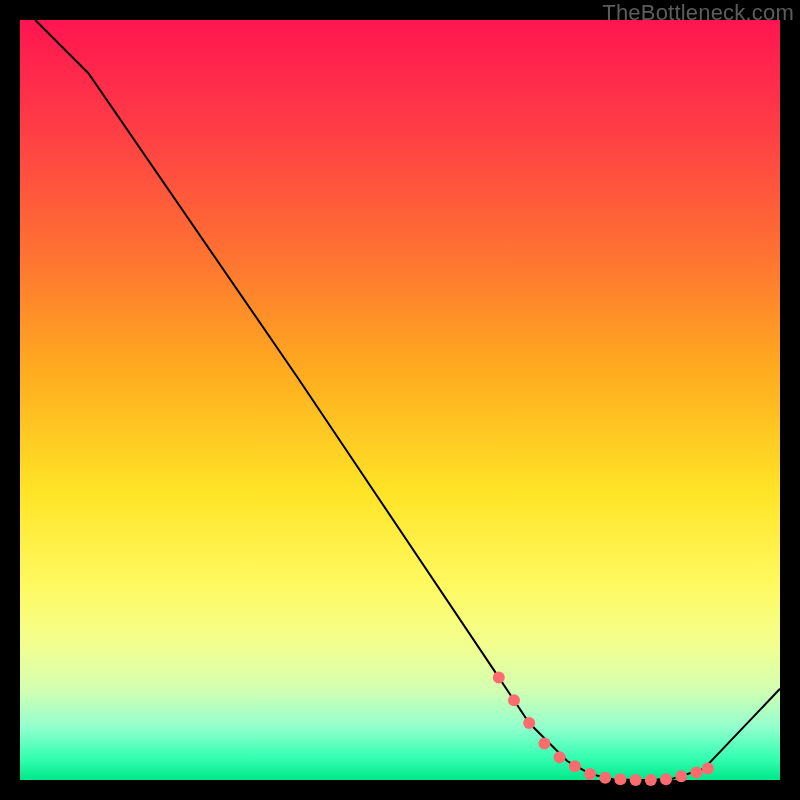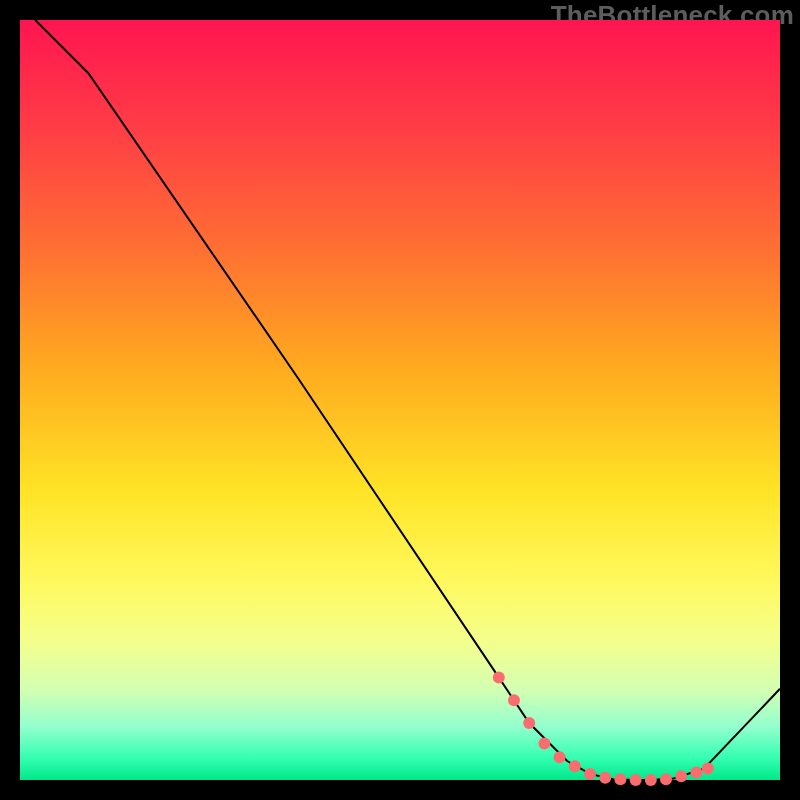--- a/index.html
+++ b/index.html
@@ -45,22 +45,22 @@
     left: 0;
     top: 0;
     width: 760px;
     height: 760px;
     overflow: visible;
   }
   .watermark {
     position: absolute;
     top: 0;
     right: 6px;
-    font-size: 26px;
-    font-weight: 700;
+    font-size: 22px;
+    font-weight: 400;
     color: #5d5d5d;
     letter-spacing: 0.2px;
   }
 </style>
 </head>
 <body>
 
 <div class="chart-outer">
 
   <div class="watermark">TheBottleneck.com</div>

